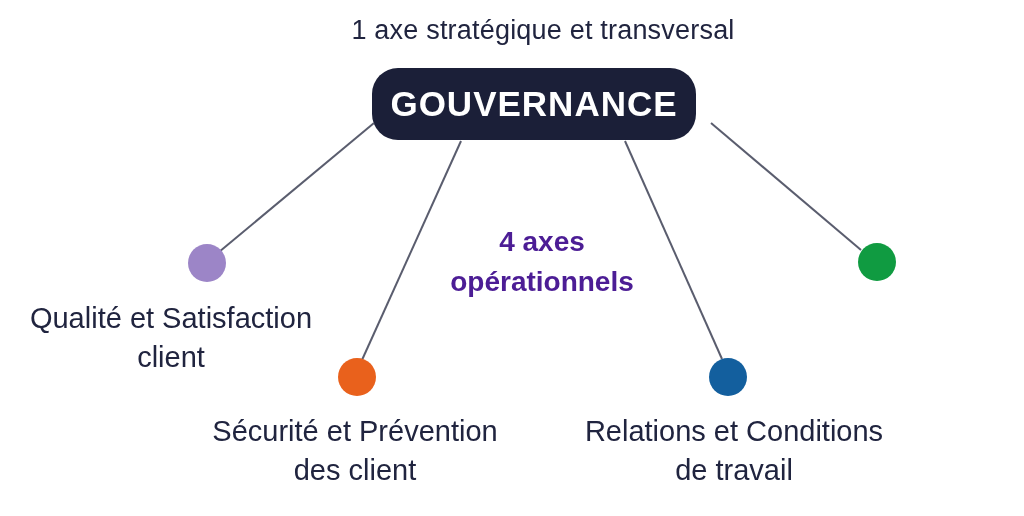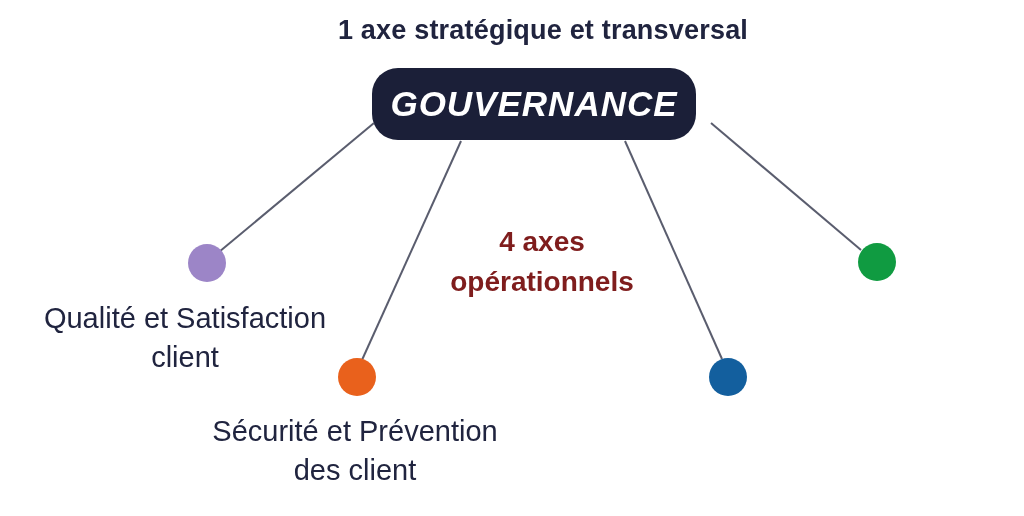--- a/index.html
+++ b/index.html
@@ -16,36 +16,35 @@
     font-family: "Liberation Sans", sans-serif;
     color: #20243f;
   }
   .title {
     position: absolute;
     left: 303px;
     top: 15px;
     width: 480px;
     text-align: center;
     font-size: 27px;
-    font-weight: bold;
+    font-weight: normal;
     letter-spacing: 0.2px;
     color: #20243f;
   }
   .gov-box {
     position: absolute;
     left: 372px;
     top: 68px;
     width: 324px;
     height: 72px;
     background: #1b1f38;
     border-radius: 26px;
     display: flex;
     align-items: center;
     justify-content: center;
-    font-style: italic;
   }
   .gov-box span {
     color: #ffffff;
     font-size: 35px;
     font-weight: bold;
     letter-spacing: 1px;
   }
   svg.connectors {
     position: absolute;
     left: 0;
@@ -58,31 +57,31 @@
   .center-label {
     position: absolute;
     left: 402px;
     top: 222px;
     width: 280px;
     text-align: center;
     font-size: 28px;
     font-weight: bold;
     line-height: 40px;
     white-space: pre-line;
-    color: #7f1d1d;
+    color: #4c1d95;
   }
   .node-label {
     position: absolute;
     text-align: center;
     font-size: 29px;
     line-height: 39px;
     white-space: pre-line;
     color: #20243f;
   }
-  .node-label.qualite      { left: 1px;   top: 299px; width: 340px; padding-left: 14px; }
+  .node-label.qualite      { left: 1px;   top: 299px; width: 340px; }
   .node-label.securite     { left: 185px; top: 412px; width: 340px; }
   .node-label.relations    { left: 564px; top: 412px; width: 340px; }
   .node-label.environnement{ left: 785px; top: 299px; width: 240px; }
 </style>
 </head>
 <body>
 
 <div class="canvas">
 
   <div class="title">1 axe stratégique et transversal</div>
@@ -105,15 +104,17 @@
 
   <div class="center-label">4 axes
 opérationnels</div>
 
   <div class="node-label qualite">Qualité et Satisfaction
 client</div>
 
   <div class="node-label securite">Sécurité et Prévention
 des client</div>
 
+  <div class="node-label relations">Relations et Conditions
+de travail</div>
 
 
 </div>
 
 </body></html>

